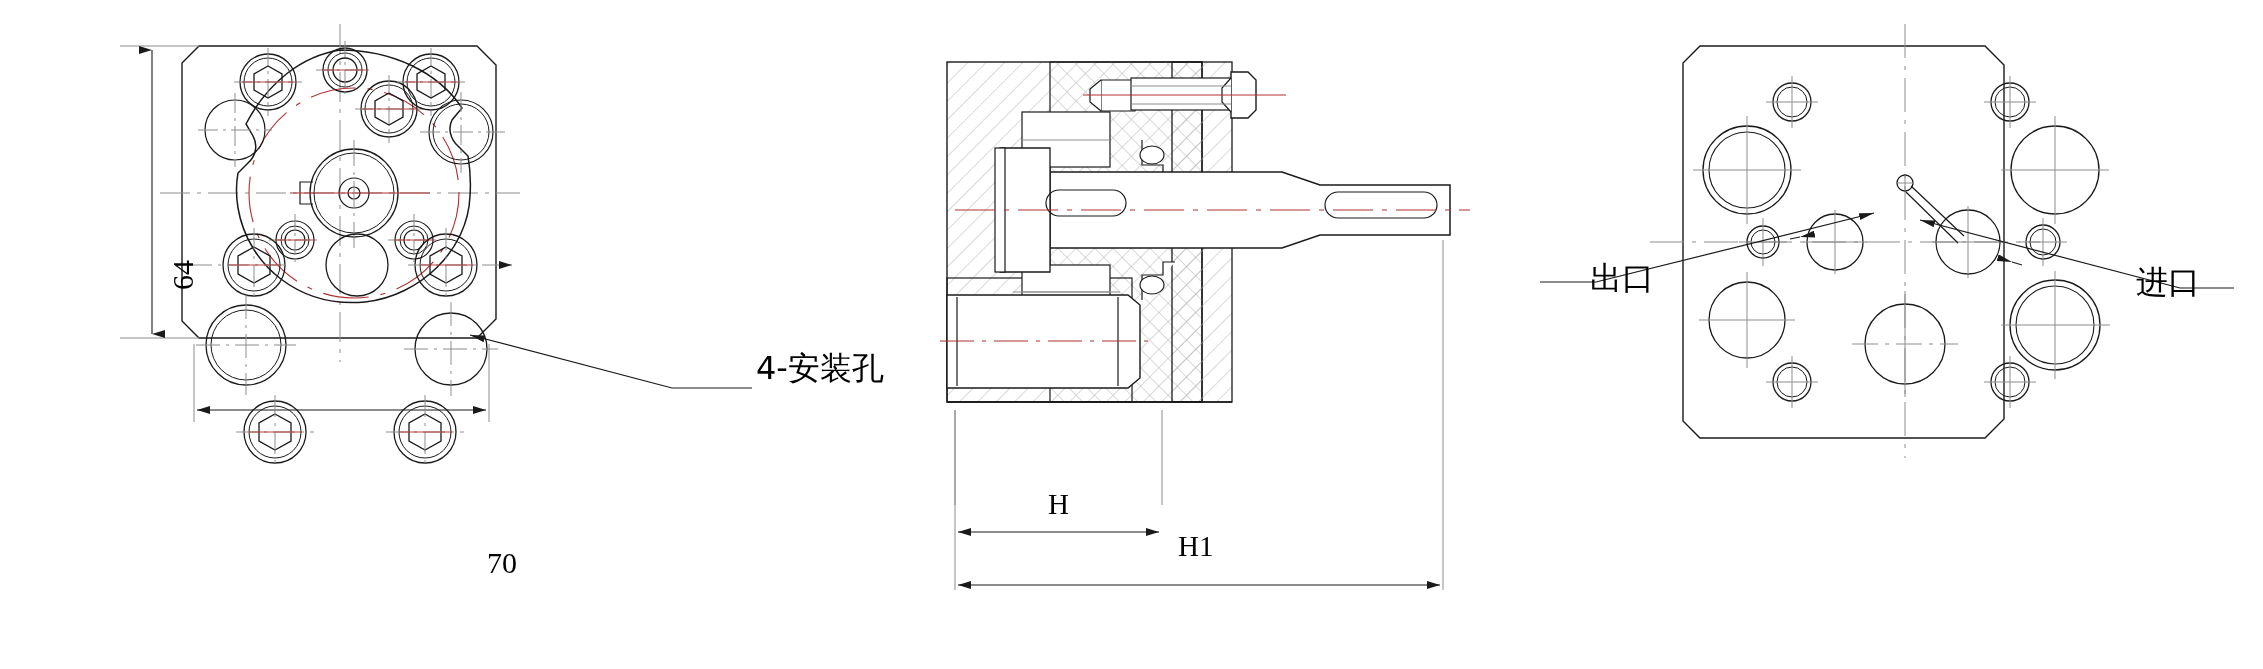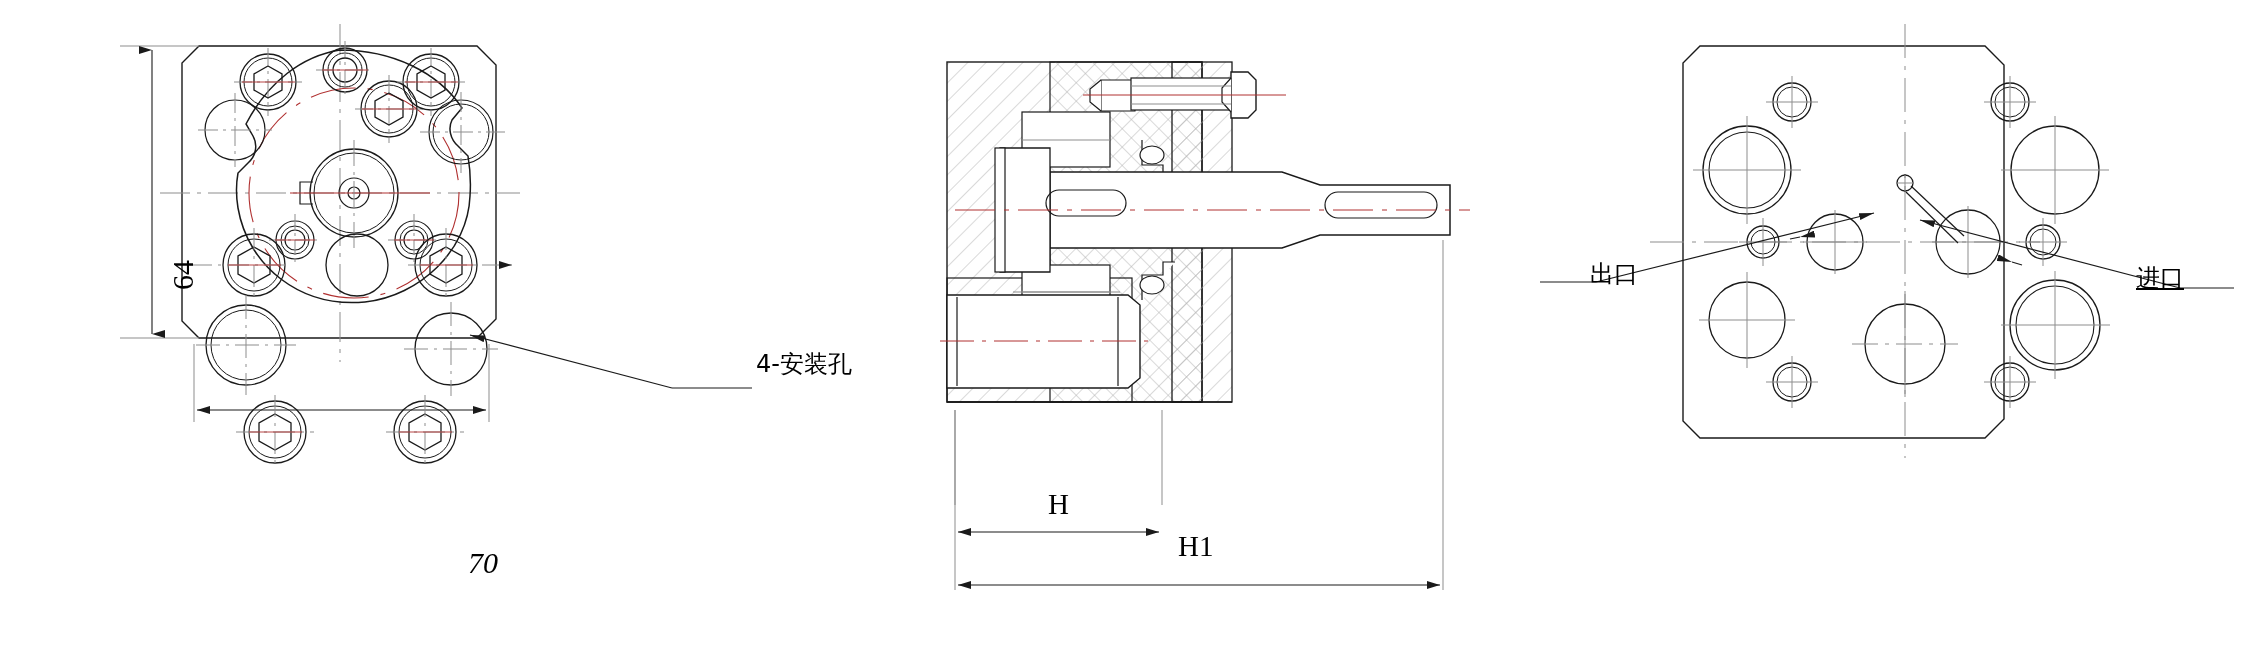--- a/index.html
+++ b/index.html
@@ -4,21 +4,21 @@
 <title>Technical Drawing</title>
 <style>
   html,body{margin:0;padding:0;background:#ffffff;}
   body{width:2263px;height:669px;overflow:hidden;
        font-family:"Liberation Serif","DejaVu Serif",serif;}
   #sheet{position:relative;width:2263px;height:669px;background:#fff;}
   svg{display:block;}
   .lbl{position:absolute;color:#000;font-family:"Liberation Serif","DejaVu Serif",serif;
        white-space:nowrap;line-height:1;}
   .lbl-num{font-size:30px;}
-  .lbl-cn{font-size:24px;font-family:"DejaVu Sans","Liberation Sans",sans-serif;}
+  .lbl-cn{font-size:32px;font-family:"DejaVu Sans","Liberation Sans",sans-serif;}
   .lbl-dim{font-size:29px;}
   .rot90{transform:rotate(-90deg);transform-origin:left top;}
 </style>
 </head>
 <body>
 
 <div id="sheet">
 
   <svg width="2263" height="669" viewBox="0 0 2263 669" xmlns="http://www.w3.org/2000/svg">
     <defs>
@@ -549,25 +549,25 @@
           <line x1="2012" y1="262" x2="2022" y2="265" stroke="#1a1a1a" stroke-width="1.2" marker-start="url(#ldr)"></line>
           <line x1="2180" y1="288" x2="2234" y2="288" stroke="#1a1a1a" stroke-width="1.2"></line>
         </g>
       </g>
 
     </g>
   </svg>
 
   <div class="lbl lbl-num rot90" style="left:168px;top:290px;">64</div>
 
-  <div class="lbl lbl-num" style="left:468px;top:548px;font-style:italic;">70</div>
+  <div class="lbl lbl-num" style="left:487px;top:548px;">70</div>
 
   <div class="lbl lbl-cn" style="left:756px;top:352px;">4-安装孔</div>
 
   <div class="lbl lbl-dim" style="left:1048px;top:490px;">H</div>
 
   <div class="lbl lbl-dim" style="left:1178px;top:532px;">H1</div>
 
   <div class="lbl lbl-cn" style="left:1590px;top:262px;">出口</div>
 
-  <div class="lbl lbl-cn" style="left:2136px;top:266px;text-decoration:underline;">进口</div>
+  <div class="lbl lbl-cn" style="left:2136px;top:266px;">进口</div>
 
 </div>
 
 </body></html>

